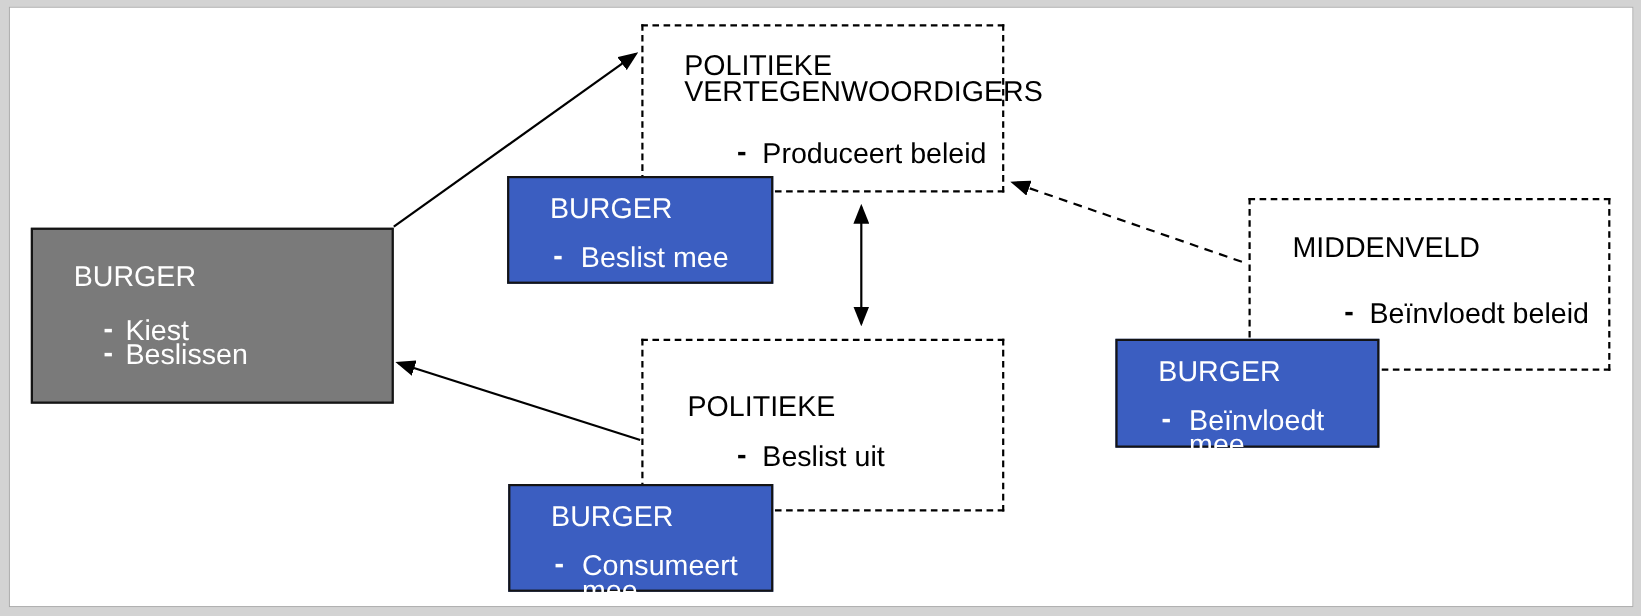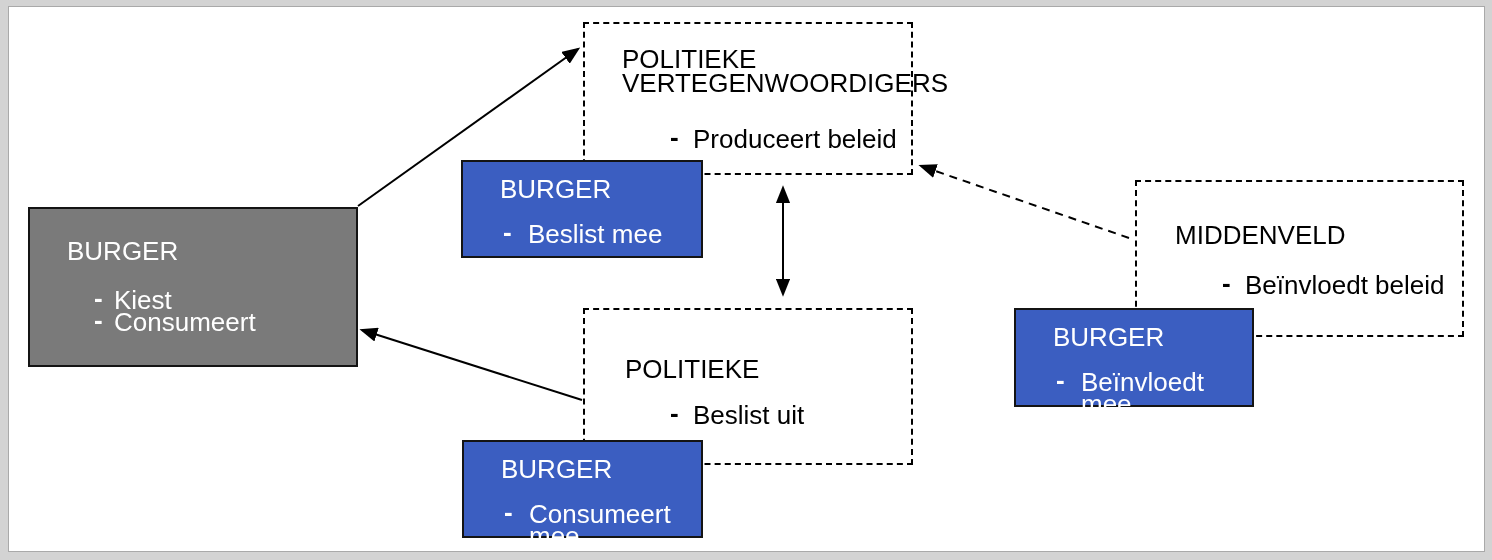--- a/index.html
+++ b/index.html
@@ -40,21 +40,21 @@
 
   #box-ambtenaren{left:583px;top:308px;width:330px;height:157px;}
   #box-ambtenaren .title{left:40px;top:44px;}
   #box-ambtenaren .list{left:85px;top:94px;}
 
   #box-citizen-ambtenaren{left:462px;top:440px;width:241px;height:98px;}
   #box-citizen-ambtenaren .title{left:37px;top:12px;}
   #box-citizen-ambtenaren .list{left:40px;top:61px;}
 
   #box-middenveld{left:1135px;top:180px;width:329px;height:157px;}
-  #box-middenveld .title{left:38px;top:38px;}
+  #box-middenveld .title{left:38px;top:28px;}
   #box-middenveld .list{left:85px;top:92px;}
 
   #box-citizen-middenveld{left:1014px;top:308px;width:240px;height:99px;}
   #box-citizen-middenveld .title{left:37px;top:12px;}
   #box-citizen-middenveld .list{left:40px;top:61px;}
 
   #edges{position:absolute;left:0;top:0;width:1492px;height:560px;
          z-index:3;pointer-events:none;}
   #edges line{stroke:var(--line-black);stroke-width:2;}
   #edges .arrowhead{fill:var(--line-black);}
@@ -67,21 +67,21 @@
 
   <div class="box solidbox graybox" id="box-citizen">
     <div class="title">BURGER</div>
     <div class="list">
       <div class="bullet">
         <span class="dash">-</span>
         <span>Kiest</span>
       </div>
       <div class="bullet">
         <span class="dash">-</span>
-        <span>Consumeert</span>
+        <span>Beslissen</span>
       </div>
     </div>
   </div>
 
   <div class="box dashedbox" id="box-politics">
     <div class="title">POLITIEKE VERTEGENWOORDIGERS</div>
     <div class="list">
       <div class="bullet">
         <span class="dash">-</span>
         <span>Produceert beleid</span>

